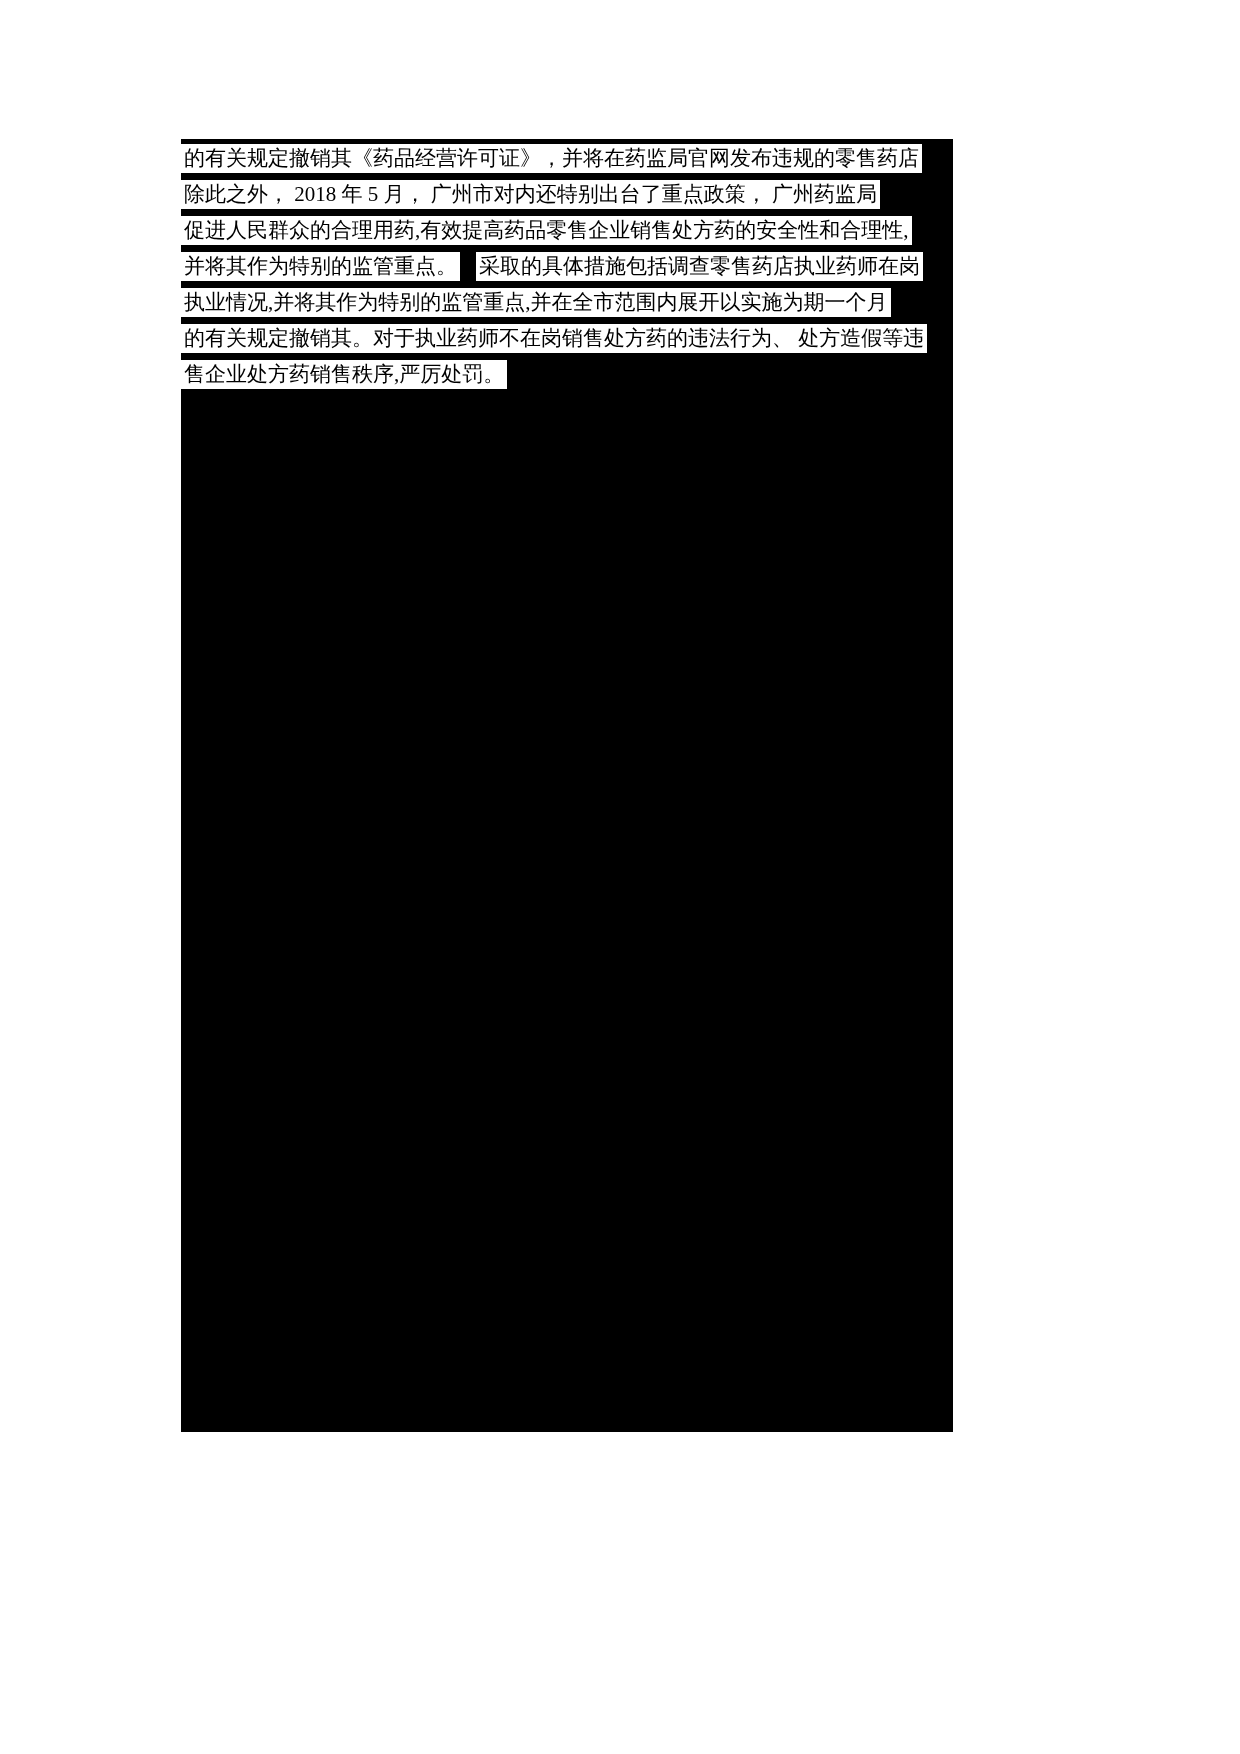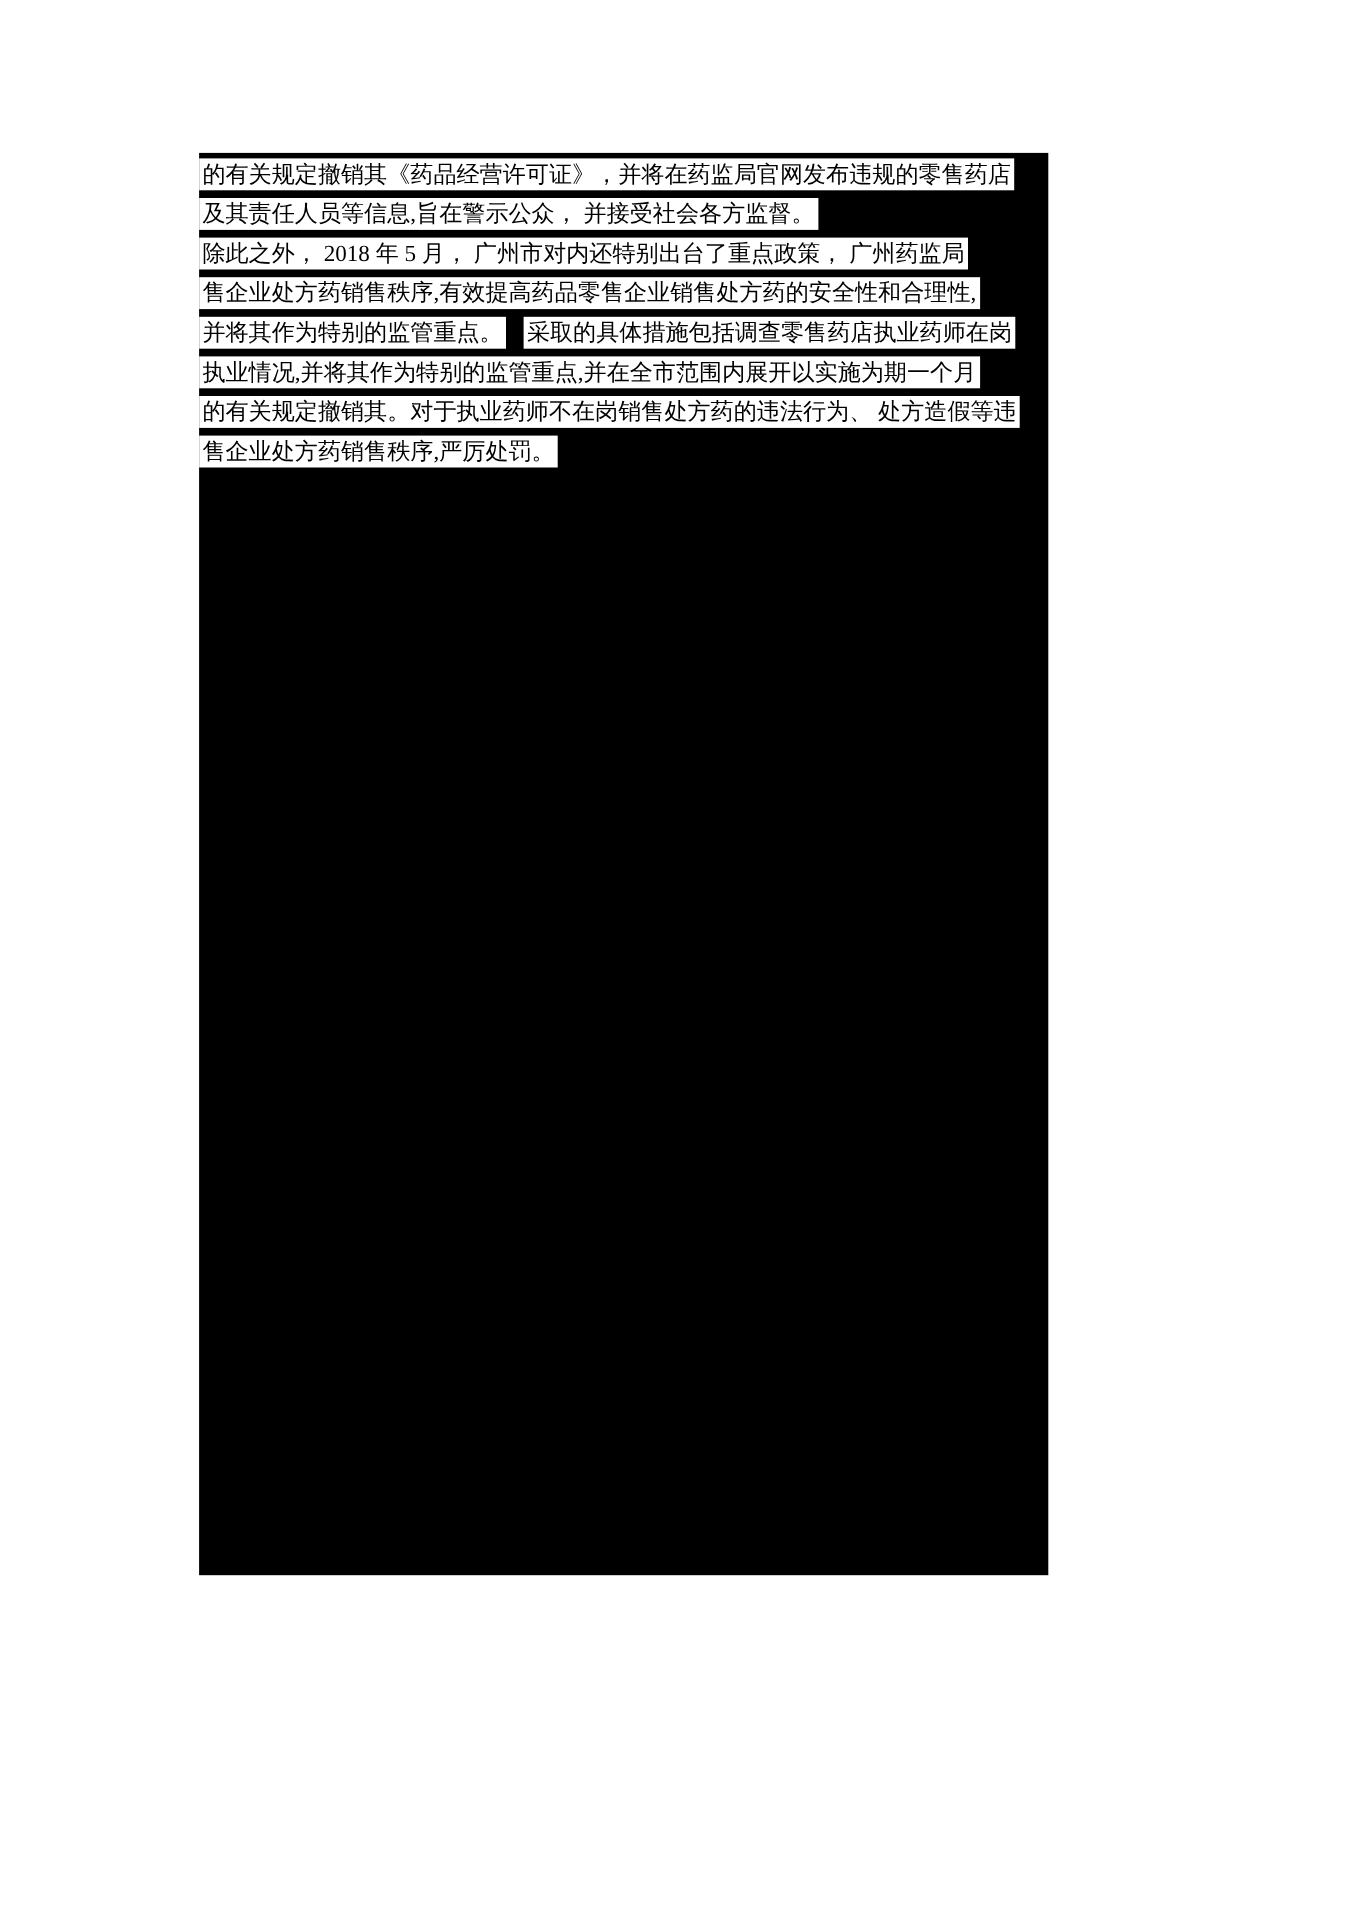--- a/index.html
+++ b/index.html
@@ -59,28 +59,25 @@
 </style>
 </head>
 <body>
 
 <div class="sheet">
   <div class="content-area">
     <div class="lines" id="lines">
         <div class="line">
           <span class="hl">的有关规定撤销其《药品经营许可证》，并将在药监局官网发布违规的零售药店</span>
         </div>
-        <div class="line">
-          <span class="hl">及其责任人员等信息,旨在警示公众， 并接受社会各方监督。</span>
-        </div>
         <div class="line indent">
           <span class="hl">除此之外， 2018 年 5 月， 广州市对内还特别出台了重点政策， 广州药监局</span>
         </div>
         <div class="line">
-          <span class="hl">售企业处方药销售秩序,有效提高药品零售企业销售处方药的安全性和合理性,</span>
+          <span class="hl">促进人民群众的合理用药,有效提高药品零售企业销售处方药的安全性和合理性,</span>
         </div>
         <div class="line">
           <span class="hl">并将其作为特别的监管重点。</span>
           <span class="gap"></span>
           <span class="hl">采取的具体措施包括调查零售药店执业药师在岗</span>
         </div>
         <div class="line">
           <span class="hl">执业情况,并将其作为特别的监管重点,并在全市范围内展开以实施为期一个月</span>
         </div>
         <div class="line">

